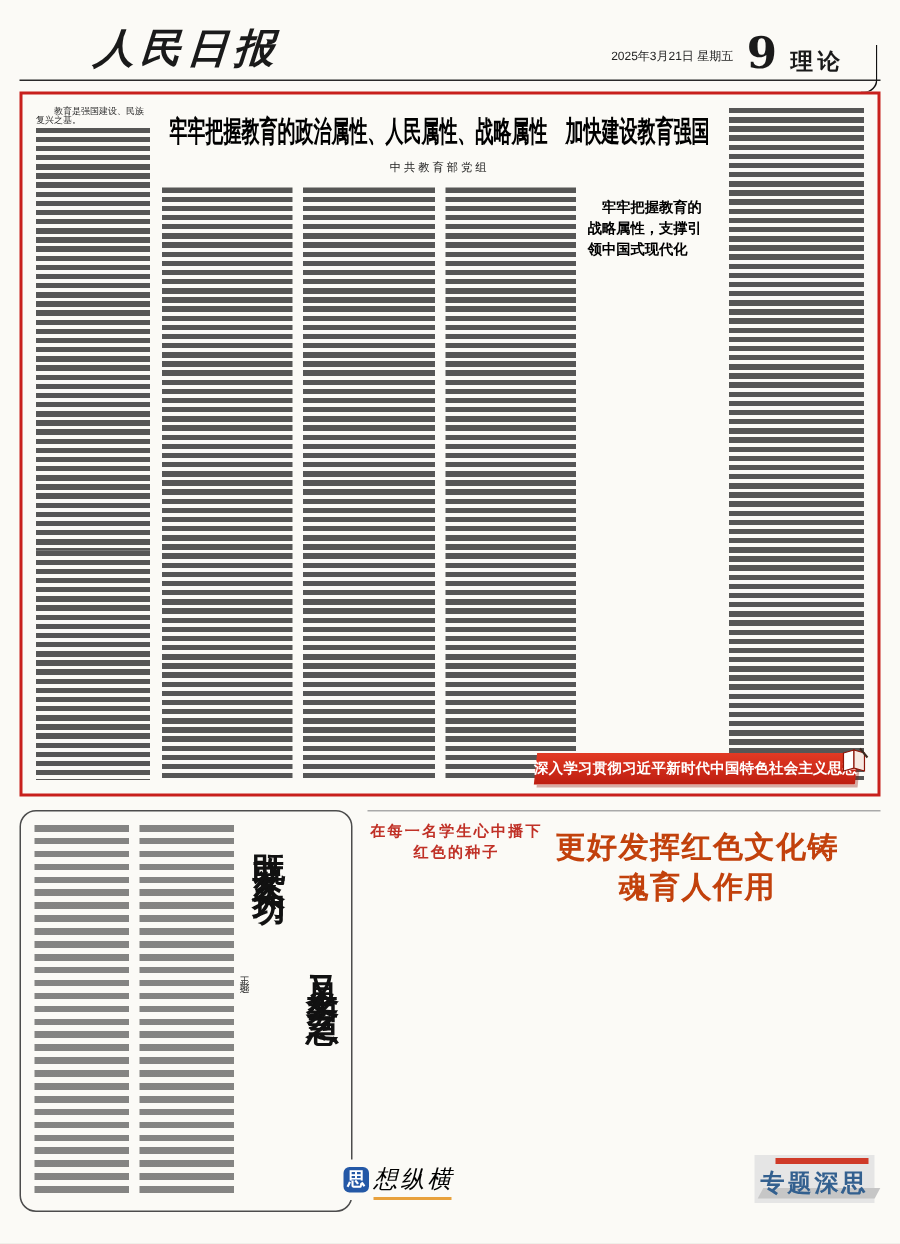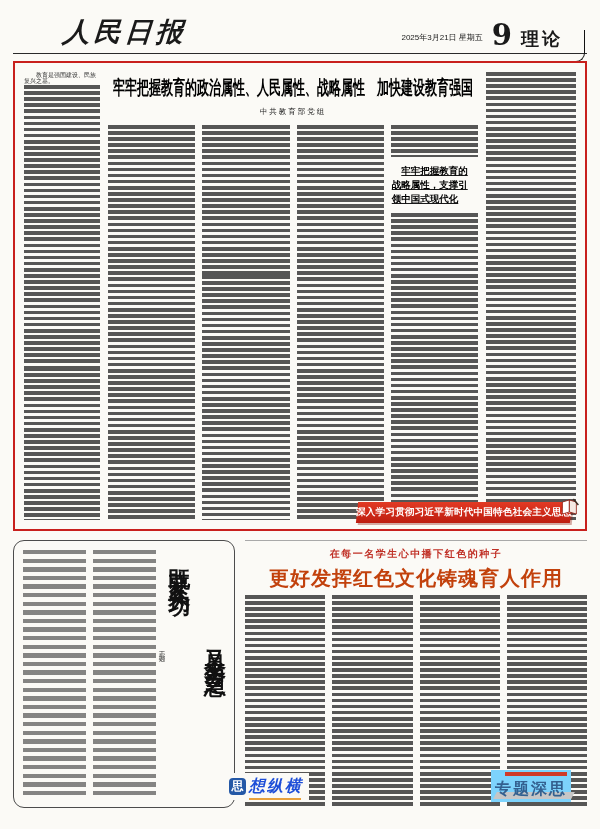--- a/index.html
+++ b/index.html
@@ -14,40 +14,40 @@
     height:44px; display:flex; justify-content:space-between; align-items:flex-end;
     border-bottom:1.3px solid #2a2a2a; padding:0 2px 3px 50px;
   }
   .masthead{
     font-family:"Liberation Serif", serif; font-weight:bold; font-style:italic;
     font-size:27px; letter-spacing:4px; transform:skewX(-4deg); white-space:nowrap;
   }
   .hdr-right{ display:flex; align-items:flex-end; gap:9px; }
   .issue-date{ font-size:8px; color:#222; padding-bottom:7px; white-space:nowrap; }
   .page-num{ font-family:"DejaVu Serif", serif; font-weight:bold; font-size:29px; line-height:1; }
-  .section-name{ font-family:"Liberation Serif", serif; font-weight:bold; font-size:18px; letter-spacing:3px; line-height:1.1; white-space:nowrap; }
+  .section-name{ font-family:"Liberation Serif", serif; font-weight:bold; font-size:15px; letter-spacing:3px; line-height:1.1; white-space:nowrap; }
   .corner-bracket{
     width:11px; height:32px; border-right:1.6px solid #111; border-bottom:1.6px solid #111;
     border-bottom-right-radius:9px; position:relative; top:12px; margin-left:2px;
   }
   
   .main-box{
     margin-top:7px; height:470px; border:2.6px solid #c8201d; background:#fbfaf6;
     padding:9px; display:flex; gap:8px; position:relative;
   }
   .col-left{ width:76px; display:flex; flex-direction:column; }
   .col-right{ width:90px; display:flex; flex-direction:column; }
   .center{ flex:1; display:flex; flex-direction:column; min-width:0; }
   .headline{
     font-size:12px; font-weight:900; white-space:nowrap; text-align:center;
     transform:scaleY(1.6); transform-origin:center; margin:8px 0 5px; color:#000;
   }
   .byline{ font-size:7.5px; text-align:center; color:#222; margin:5px 0 8px; letter-spacing:2px; }
   .cbody{ flex:1; display:flex; gap:7px; }
-  .ccol{ flex:1; display:flex; flex-direction:column; min-width:0;text-decoration:underline; }
+  .ccol{ flex:1; display:flex; flex-direction:row; min-width:0; }
   .ph{
     background:repeating-linear-gradient(180deg, rgba(45,45,45,.8) 0px, rgba(45,45,45,.8) 3.6px,
       transparent 3.6px, transparent 6.1px);
   }
   .ph.grow{ flex:1; }
   .lead-text{ font-size:6px; line-height:6.1px; color:#2d2d2d; text-indent:12px; margin-bottom:1px; }
   .sub{
     font-weight:bold; font-size:9.5px; line-height:14px; text-indent:1em;
     padding:7px 1px; color:#000;
   }
@@ -80,48 +80,48 @@
     font-size:22px; letter-spacing:5px; color:#111; position:absolute; line-height:1.1;
   }
   .vt1{ left:4px; top:2px; }
   .vt2{ right:0px; top:82px; }
   .vauthor{
     writing-mode:vertical-rl; font-size:6.5px; color:#333; position:absolute; left:-6px; top:96px;
     letter-spacing:2px;
   }
   .feature{
     flex:1; border-top:1px solid #a9a9a9; padding-top:6px;
-    display:flex; flex-direction:column; min-width:0;
+    display:flex; flex-direction:row; min-width:0;
   }
   .kicker{
     color:#c03127; font-size:10px; font-weight:bold; text-align:center; letter-spacing:1.5px;
   }
   .ftitle{
     font-family:"Liberation Serif", serif; font-weight:bold; font-size:20px;
     text-align:center; letter-spacing:1px; margin:4px 0 3px; color:#c2410c;
   }
   .fauthor{ font-size:7.5px; text-align:center; color:#333; margin-bottom:7px; letter-spacing:2px; }
   .fbody{ flex:1; display:flex; gap:7px; }
   
   .sixiang-logo{
     position:absolute; left:210px; bottom:8px; background:#fbfaf6; padding:3px 6px;
     display:flex; align-items:center; gap:3px; z-index:4;
   }
   .si-char{
     background:#2458a6; color:#fff; width:17px; height:17px; border-radius:4px;
     font-weight:bold; font-size:12px; display:flex; align-items:center; justify-content:center;
   }
   .si-rest{
-    color:#1d4ed8; font-style:italic; font-weight:bold; font-size:16px;
+    color:#000000; font-style:italic; font-weight:normal; font-size:16px;
     font-family:"Liberation Serif", serif; letter-spacing:2px; position:relative;
   }
   .si-rest::after{
     content:""; position:absolute; left:0; bottom:-3px; width:52px; height:2px; background:#e8a13c;
   }
-  .zhuanti-logo{ position:absolute; right:16px; bottom:6px; z-index:4; background:#7dd3fc; padding:2px 4px; }
+  .zhuanti-logo{ position:absolute; right:4px; bottom:6px; z-index:4; background:#e5e5e5; padding:2px 4px; }
   .zt-tag{ width:62px; height:4px; background:#cf3a28; margin-left:auto; margin-bottom:3px; }
   .zt-wrap{ position:relative; }
   .zt-slash{
     position:absolute; right:-6px; bottom:1px; width:78px; height:7px; background:#c6c6c6;
     transform:skewX(-28deg); z-index:0;
   }
   .zt-text{
     position:relative; z-index:1; font-size:16px; font-weight:bold; color:#33608f;
     letter-spacing:2px;
   }

